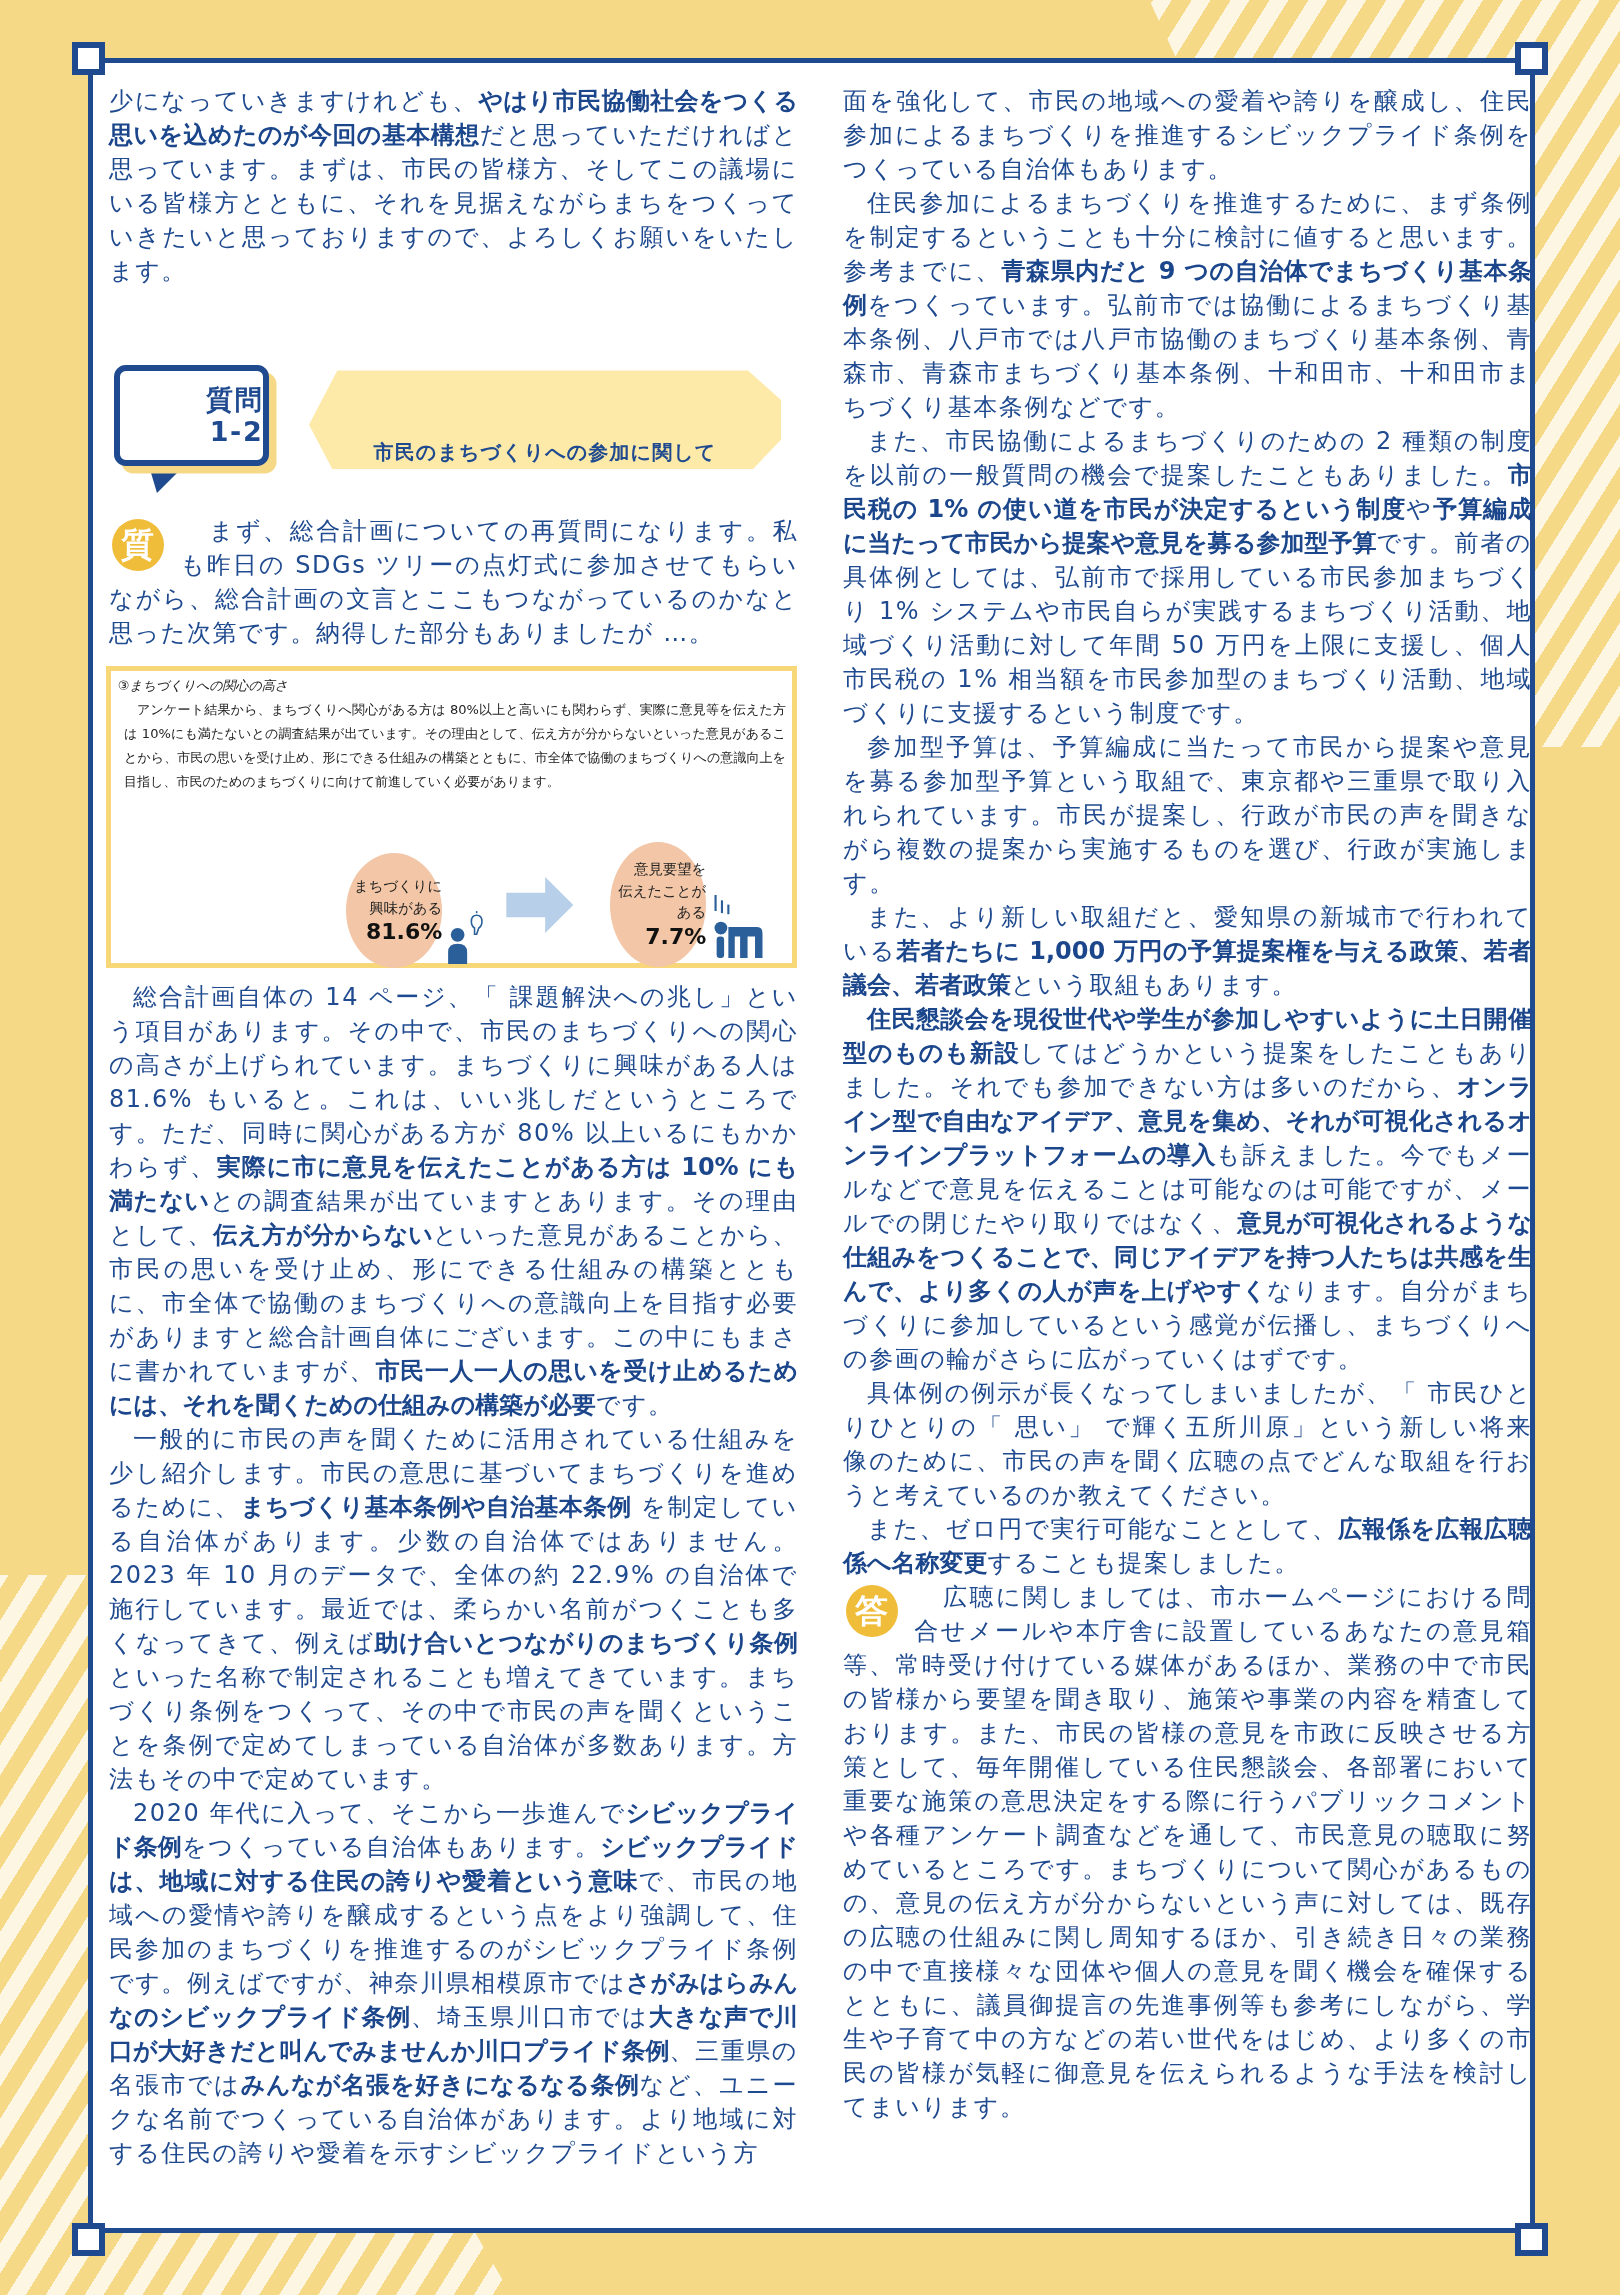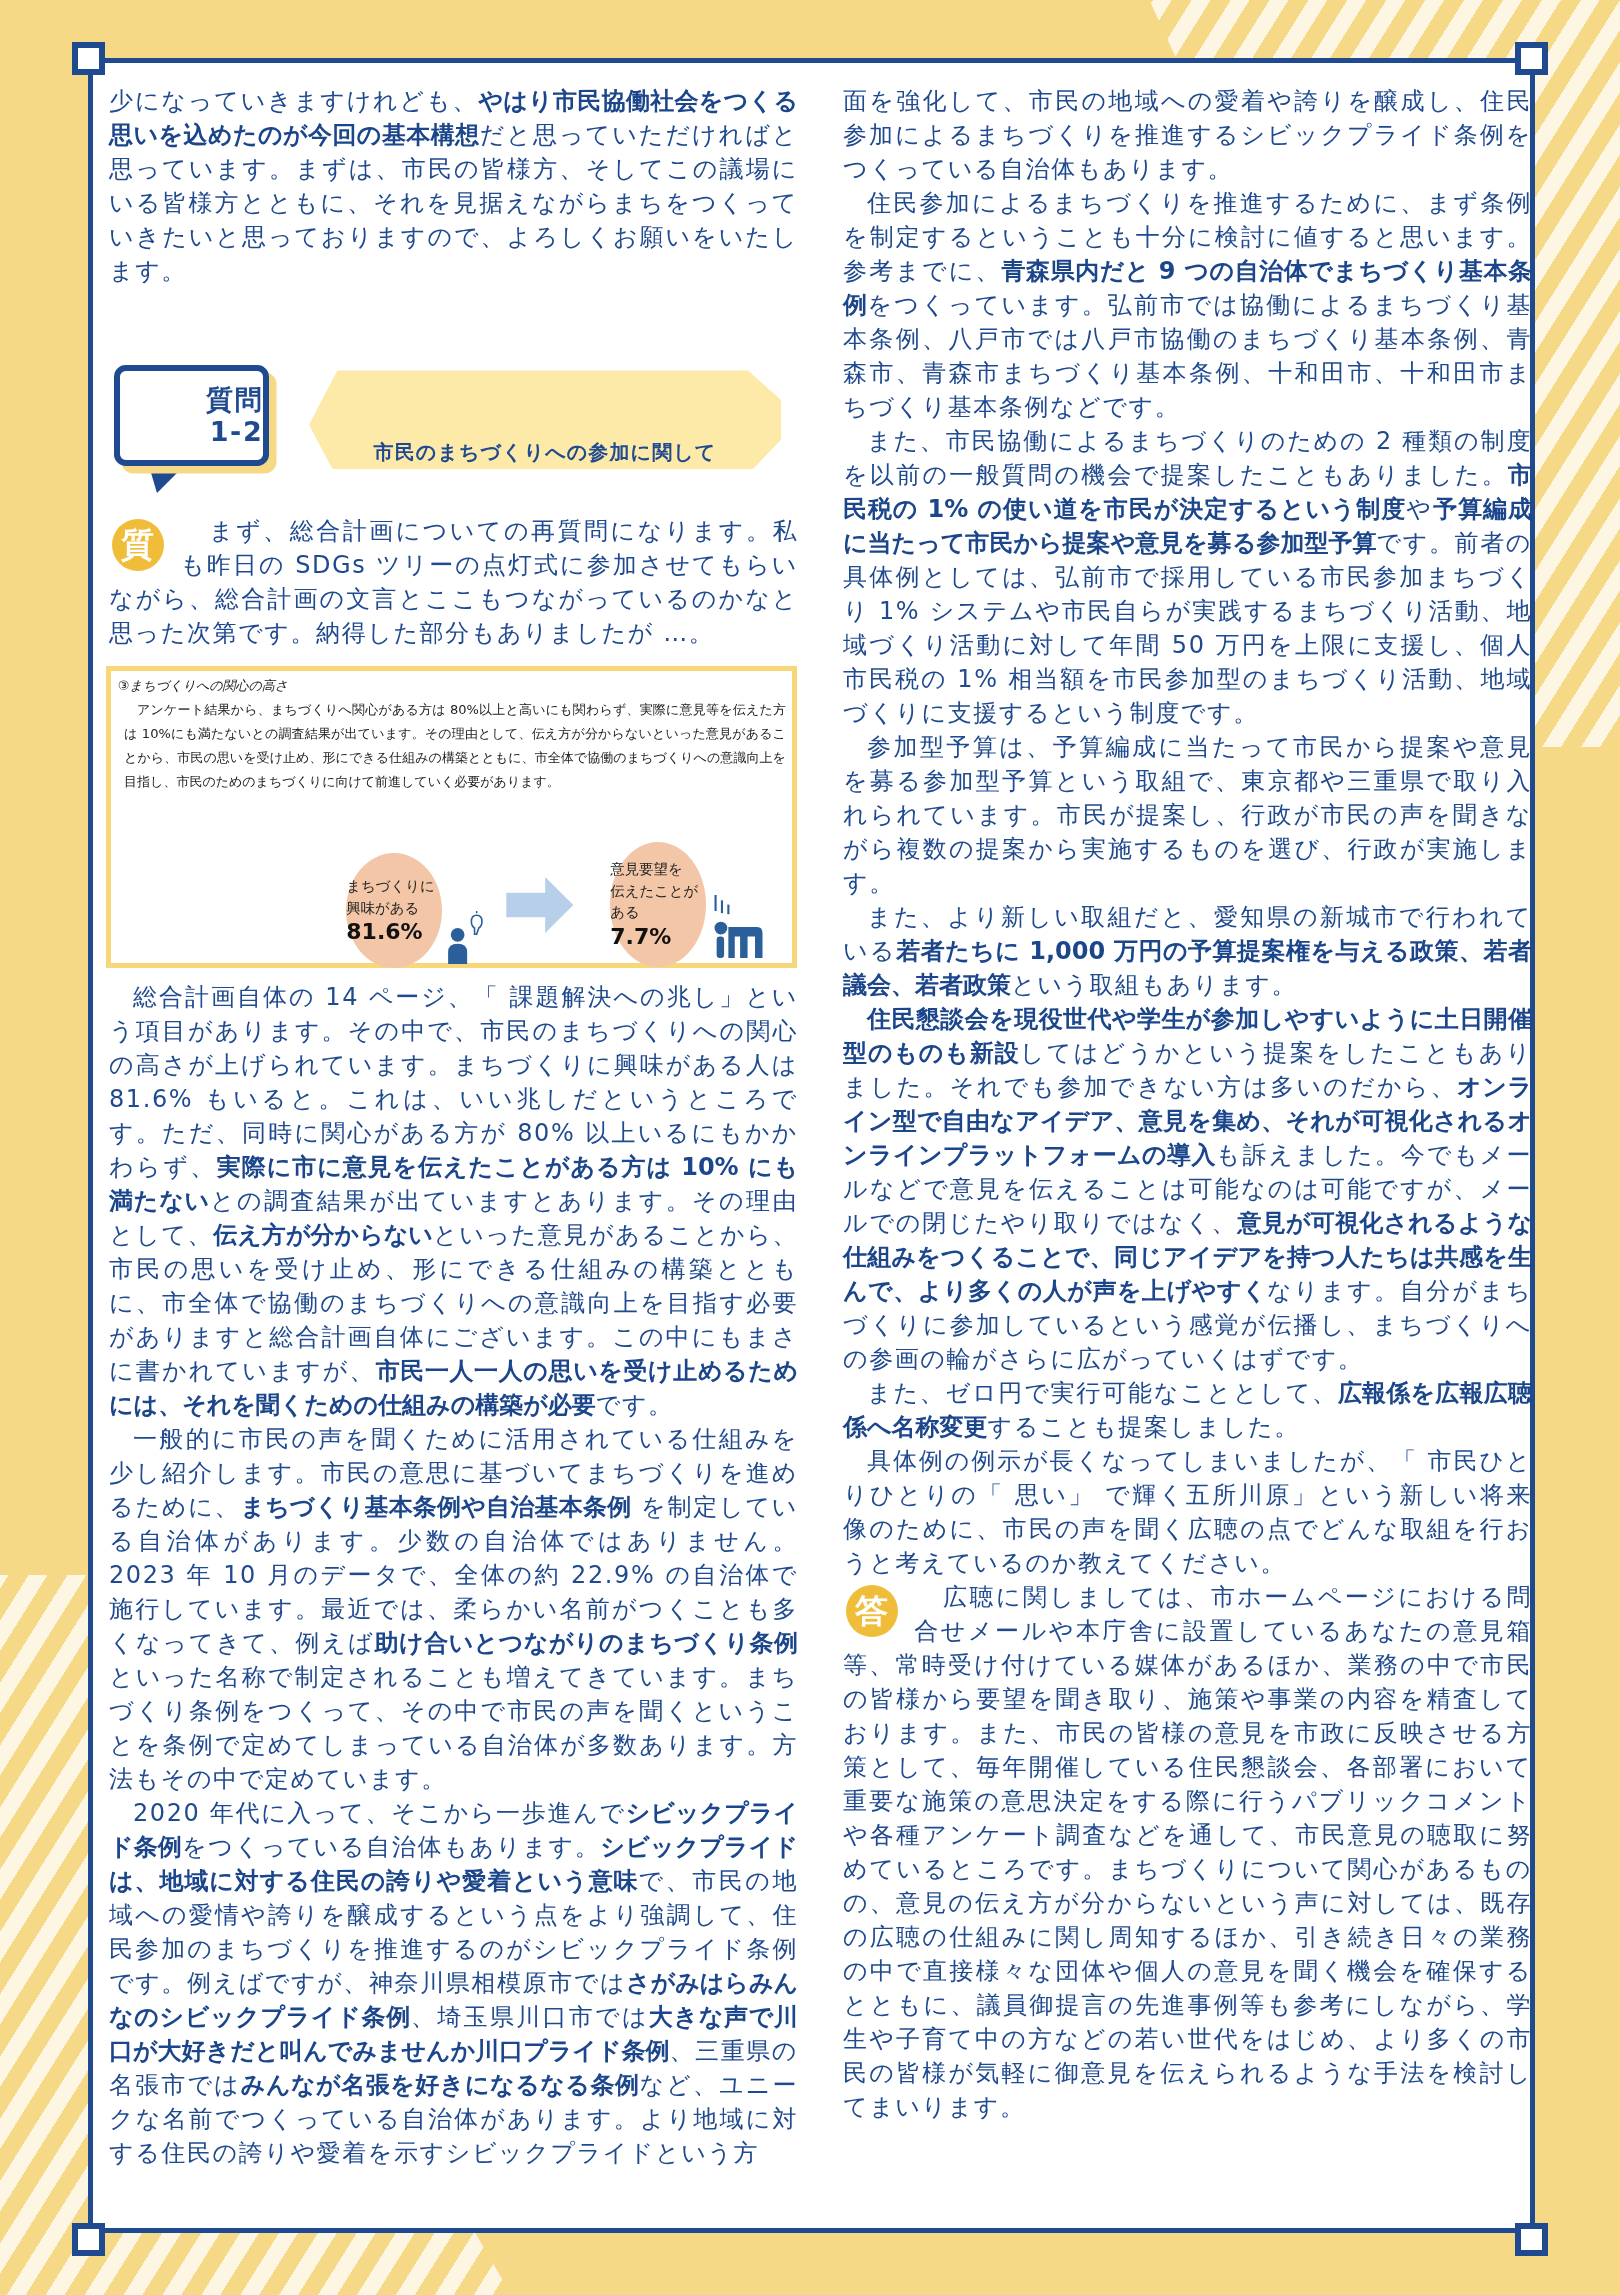--- a/index.html
+++ b/index.html
@@ -70,21 +70,21 @@
     margin: 16px 0 11.7px -2.7px; width: 691px; height: 302px;
     border: 5.3px solid #f7d777; background: #fff; position: relative;
     color: #222; font-size: 13px; line-height: 24px; letter-spacing: 0; padding: 3.2px 6.4px;
     text-align: justify;
   }
   .fig-title { font-size: 13px; font-style: italic; }
   .fig-text { text-indent: 1em; }
   .fig-text2 { padding-left: 6.4px; }
   .circle {
     position: absolute; border-radius: 50%; background: #f2c6a6;
-    display: flex; flex-direction: column; align-items: flex-start; justify-content: center;
+    display: flex; flex-direction: column; align-items: flex-end; justify-content: center;
     color: #222; font-size: 14.4px; line-height: 21.4px; text-align: center;
   }
   .circle-1 { left: 235px; top: 182px; width: 96px; height: 115px; }
   .circle-2 { left: 499px; top: 171px; width: 96px; height: 125px; }
   .pct { font-weight: 900; font-size: 22px; color: #111; line-height: 26px; }
   .arrow {
     position: absolute; left: 395px; top: 206px; width: 67px; height: 56px;
     background: #b7cfe8; clip-path: polygon(0 28%, 58% 28%, 58% 0, 100% 50%, 58% 100%, 58% 72%, 0 72%);
   }
   .person1 { position: absolute; left: 335px; top: 240px; width: 37px; height: 53px; }
@@ -158,21 +158,21 @@
 </div>
 
 <div class="col col-right">
   <div>
       <p class="p"><span>面を強化して、市民の地域への愛着や誇りを醸成し、住民参加によるまちづくりを推進するシビックプライド条例をつくっている自治体もあります。</span></p>
       <p class="p ind"><span>住民参加によるまちづくりを推進するために、まず条例を制定するということも十分に検討に値すると思います。参考までに、</span><b>青森県内だと 9 つの自治体でまちづくり基本条例</b><span>をつくっています。弘前市では協働によるまちづくり基本条例、八戸市では八戸市協働のまちづくり基本条例、青森市、青森市まちづくり基本条例、十和田市、十和田市まちづくり基本条例などです。</span></p>
       <p class="p ind"><span>また、市民協働によるまちづくりのための 2 種類の制度を以前の一般質問の機会で提案したこともありました。</span><b>市民税の 1% の使い道を市民が決定するという制度</b><span>や</span><b>予算編成に当たって市民から提案や意見を募る参加型予算</b><span>です。前者の具体例としては、弘前市で採用している市民参加まちづくり 1% システムや市民自らが実践するまちづくり活動、地域づくり活動に対して年間 50 万円を上限に支援し、個人市民税の 1% 相当額を市民参加型のまちづくり活動、地域づくりに支援するという制度です。</span></p>
       <p class="p ind"><span>参加型予算は、予算編成に当たって市民から提案や意見を募る参加型予算という取組で、東京都や三重県で取り入れられています。市民が提案し、行政が市民の声を聞きながら複数の提案から実施するものを選び、行政が実施します。</span></p>
       <p class="p ind"><span>また、より新しい取組だと、愛知県の新城市で行われている</span><b>若者たちに 1,000 万円の予算提案権を与える政策、若者議会、若者政策</b><span>という取組もあります。</span></p>
       <p class="p ind"><b>住民懇談会を現役世代や学生が参加しやすいように土日開催型のものも新設</b><span>してはどうかという提案をしたこともありました。それでも参加できない方は多いのだから、</span><b>オンライン型で自由なアイデア、意見を集め、それが可視化されるオンラインプラットフォームの導入</b><span>も訴えました。今でもメールなどで意見を伝えることは可能なのは可能ですが、メールでの閉じたやり取りではなく、</span><b>意見が可視化されるような仕組みをつくることで、同じアイデアを持つ人たちは共感を生んで、より多くの人が声を上げやすく</b><span>なります。自分がまちづくりに参加しているという感覚が伝播し、まちづくりへの参画の輪がさらに広がっていくはずです。</span></p>
+      <p class="p ind"><span>具体例の例示が長くなってしまいましたが、「 市民ひとりひとりの「 思い」 で輝く五所川原」という新しい将来像のために、市民の声を聞く広聴の点でどんな取組を行おうと考えているのか教えてください。</span></p>
       <p class="p ind"><span>また、ゼロ円で実行可能なこととして、</span><b>広報係を広報広聴係へ名称変更</b><span>することも提案しました。</span></p>
-      <p class="p ind"><span>具体例の例示が長くなってしまいましたが、「 市民ひとりひとりの「 思い」 で輝く五所川原」という新しい将来像のために、市民の声を聞く広聴の点でどんな取組を行おうと考えているのか教えてください。</span></p>
     </div>
   <div>
     <div class="badge">答</div>
     <p class="p q-para-first">広聴に関しましては、市ホームページにおける問合せメールや本庁舎に設置しているあなたの意見箱等、常時受け付けている媒体があるほか、業務の中で市民の皆様から要望を聞き取り、施策や事業の内容を精査しております。また、市民の皆様の意見を市政に反映させる方策として、毎年開催している住民懇談会、各部署において重要な施策の意思決定をする際に行うパブリックコメントや各種アンケート調査などを通して、市民意見の聴取に努めているところです。まちづくりについて関心があるものの、意見の伝え方が分からないという声に対しては、既存の広聴の仕組みに関し周知するほか、引き続き日々の業務の中で直接様々な団体や個人の意見を聞く機会を確保するとともに、議員御提言の先進事例等も参考にしながら、学生や子育て中の方などの若い世代をはじめ、より多くの市民の皆様が気軽に御意見を伝えられるような手法を検討してまいります。</p>
   </div>
 </div>
 
 
 </body></html>

